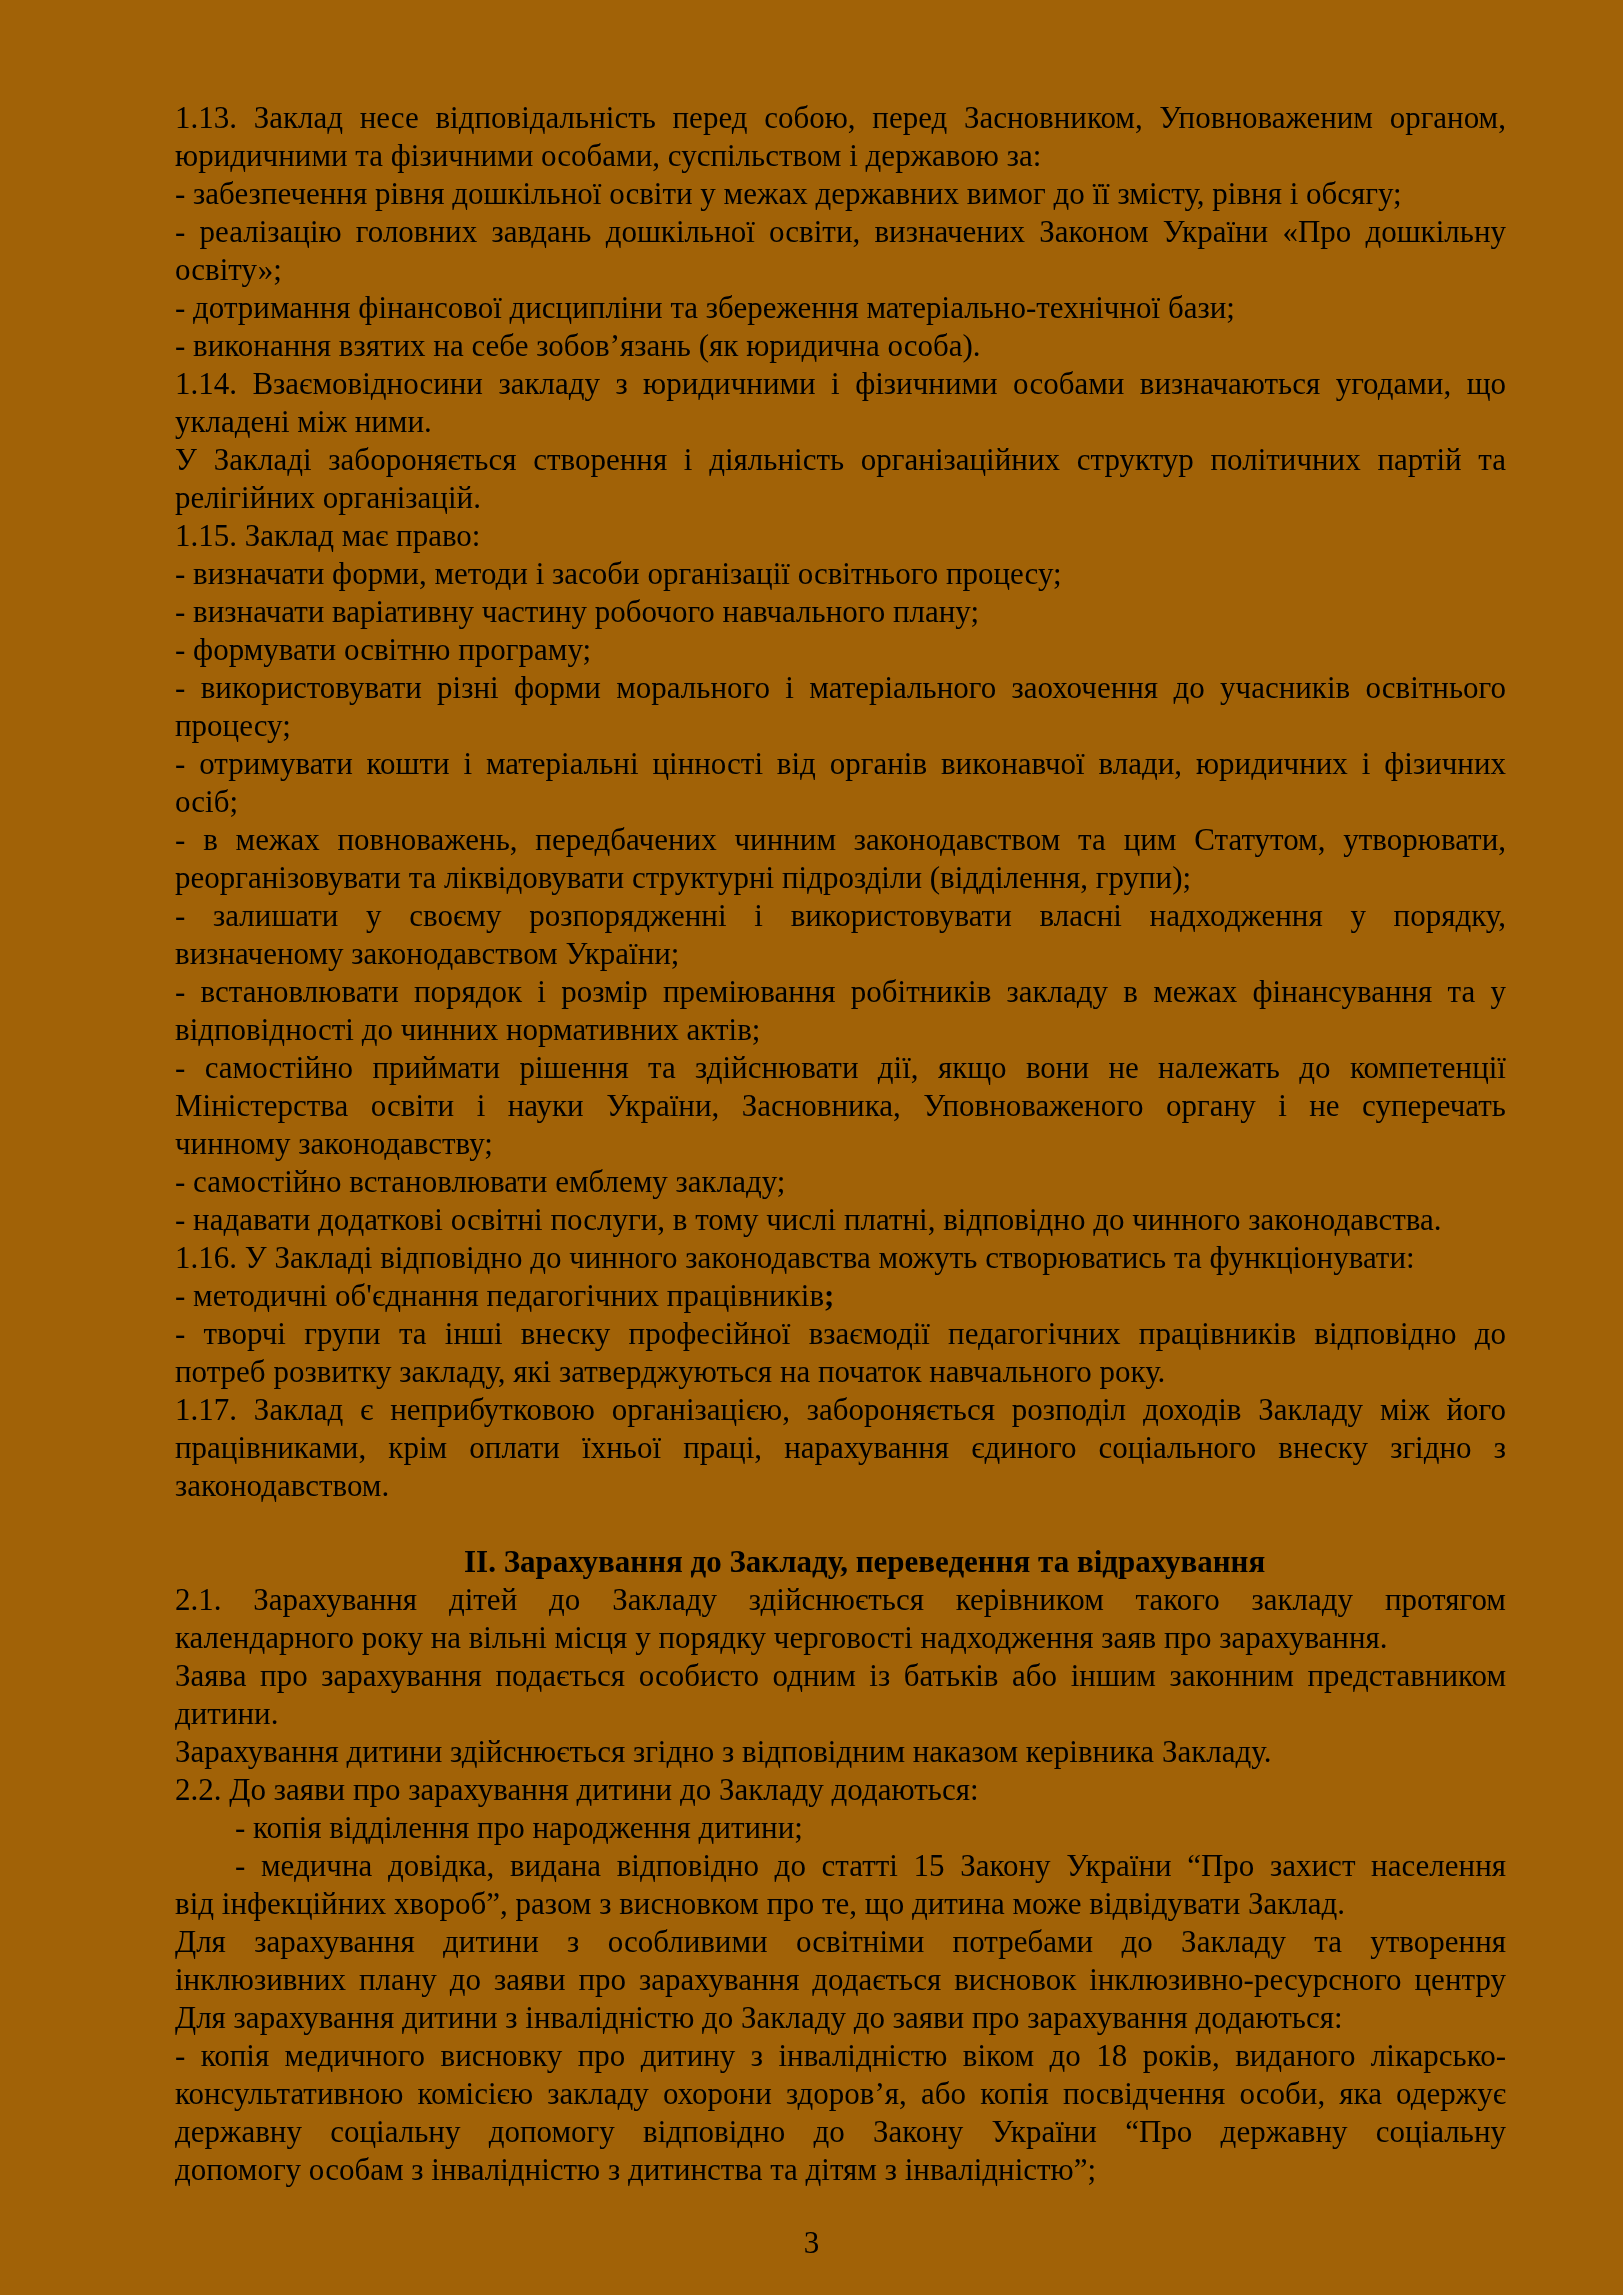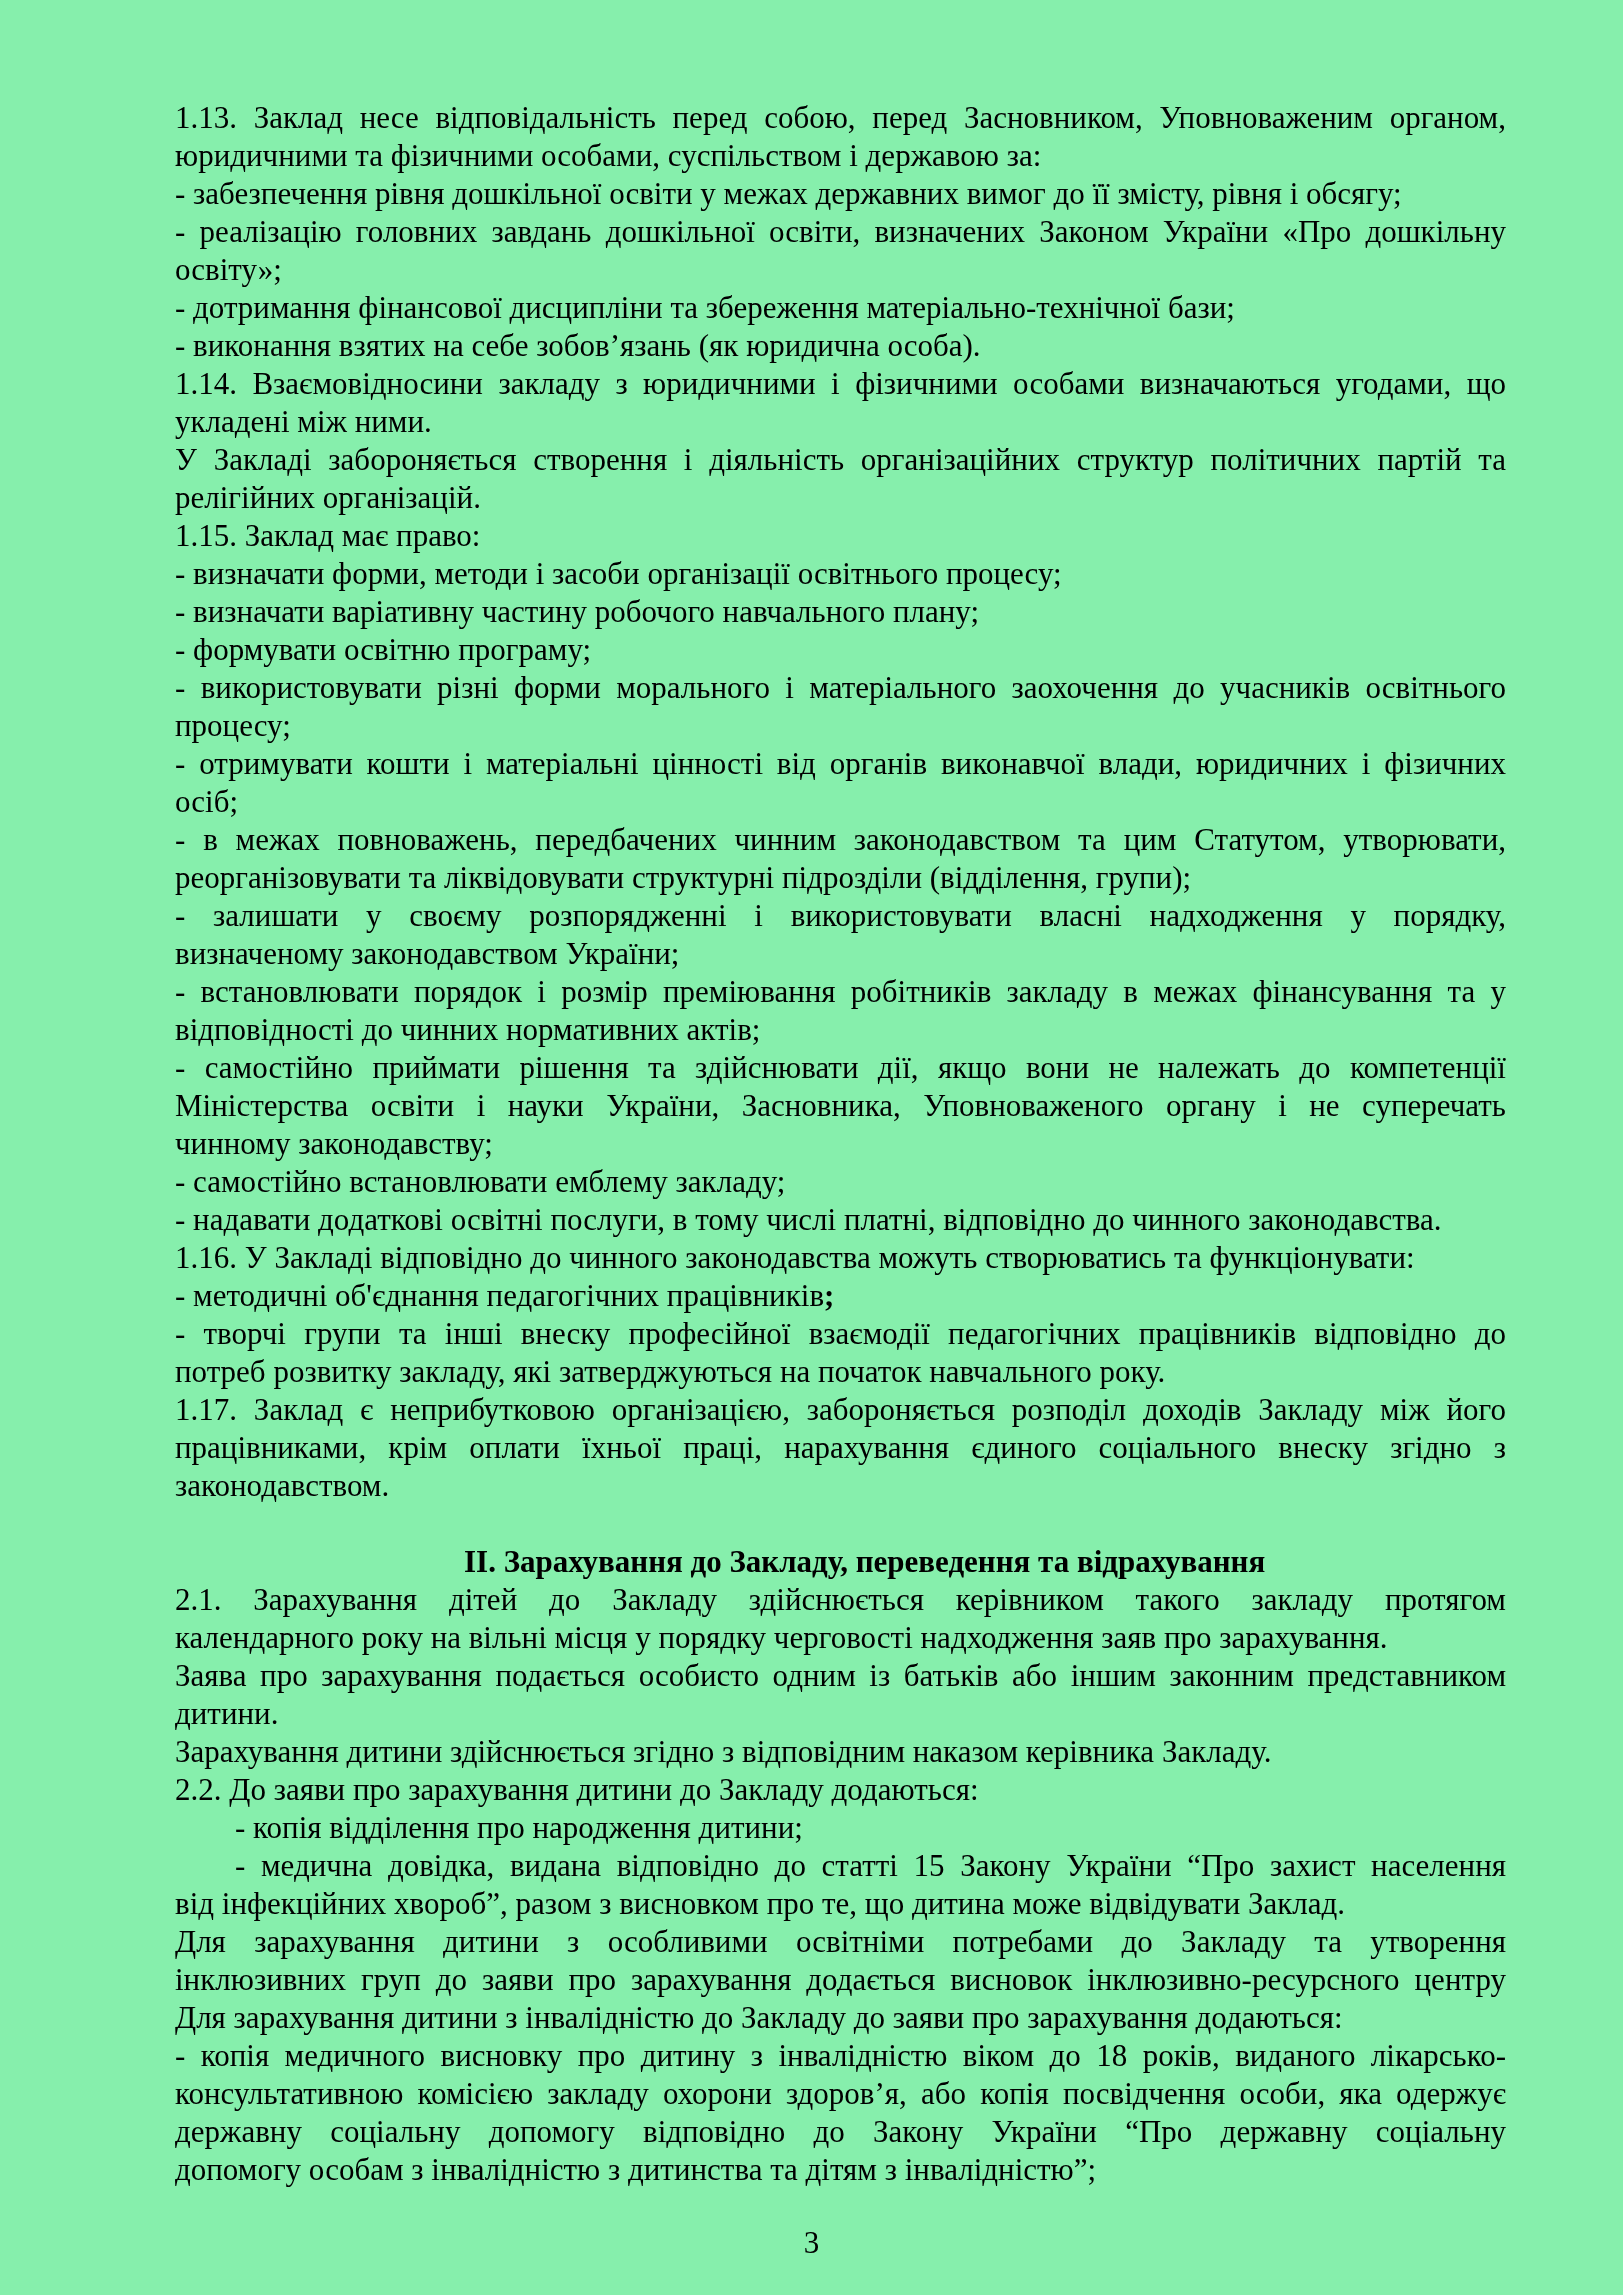--- a/index.html
+++ b/index.html
@@ -14,21 +14,21 @@
     overflow: hidden;
     font-family: "Liberation Serif", "DejaVu Serif", serif;
     color: #000000;
   }
   .page {
     position: absolute;
     left: 0;
     top: 0;
     width: 1623px;
     height: 2295px;
-    background: #86efac;
+    background: #a16207;
   }
   .content {
     position: absolute;
     left: 175px;
     top: 99px;
     width: 1331px;
     font-size: 31px;
     line-height: 38px;
   }
   .para {
@@ -189,21 +189,21 @@
     </div>
     <div class="para">
       <span class="l last indent">- копія відділення про народження дитини;</span>
     </div>
     <div class="para">
       <span class="l indent">- медична довідка, видана відповідно до статті 15 Закону України “Про захист населення</span>
       <span class="l last">від інфекційних хвороб”, разом з висновком про те, що дитина може відвідувати Заклад.</span>
     </div>
     <div class="para">
       <span class="l">Для зарахування дитини з особливими освітніми потребами до Закладу та утворення</span>
-      <span class="l">інклюзивних груп до заяви про зарахування додається висновок інклюзивно-ресурсного центру</span>
+      <span class="l">інклюзивних плану до заяви про зарахування додається висновок інклюзивно-ресурсного центру</span>
     </div>
     <div class="para">
       <span class="l last">Для зарахування дитини з інвалідністю до Закладу до заяви про зарахування додаються:</span>
     </div>
     <div class="para">
       <span class="l">- копія медичного висновку про дитину з інвалідністю віком до 18 років, виданого лікарсько-</span>
       <span class="l">консультативною комісією закладу охорони здоров’я, або копія посвідчення особи, яка одержує</span>
       <span class="l">державну соціальну допомогу відповідно до Закону України “Про державну соціальну</span>
       <span class="l last">допомогу особам з інвалідністю з дитинства та дітям з інвалідністю”;</span>
     </div>

